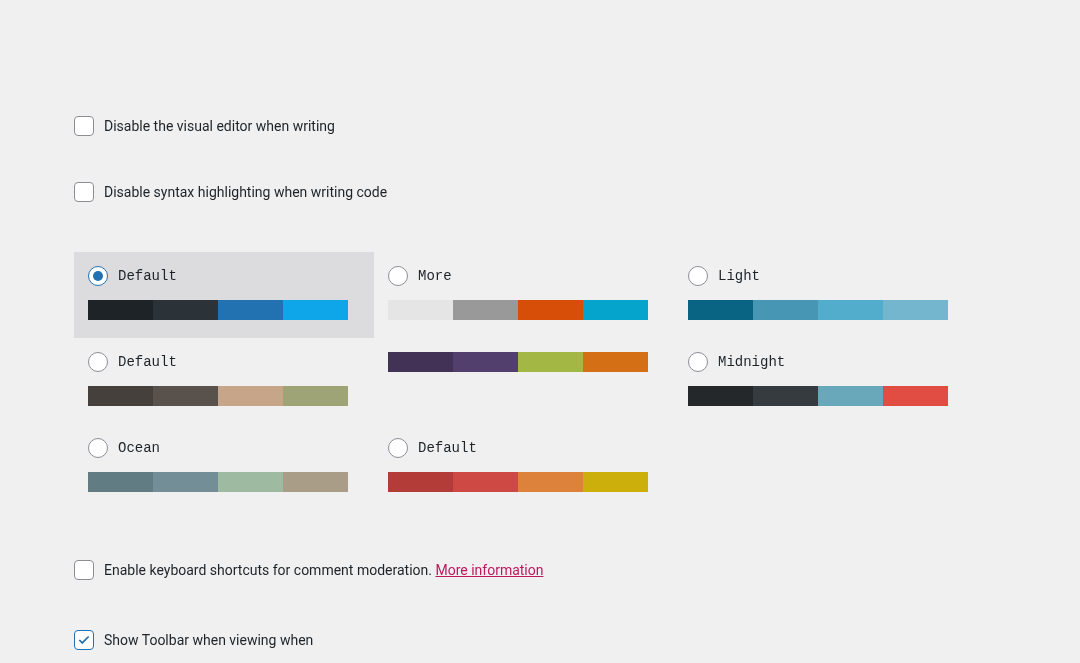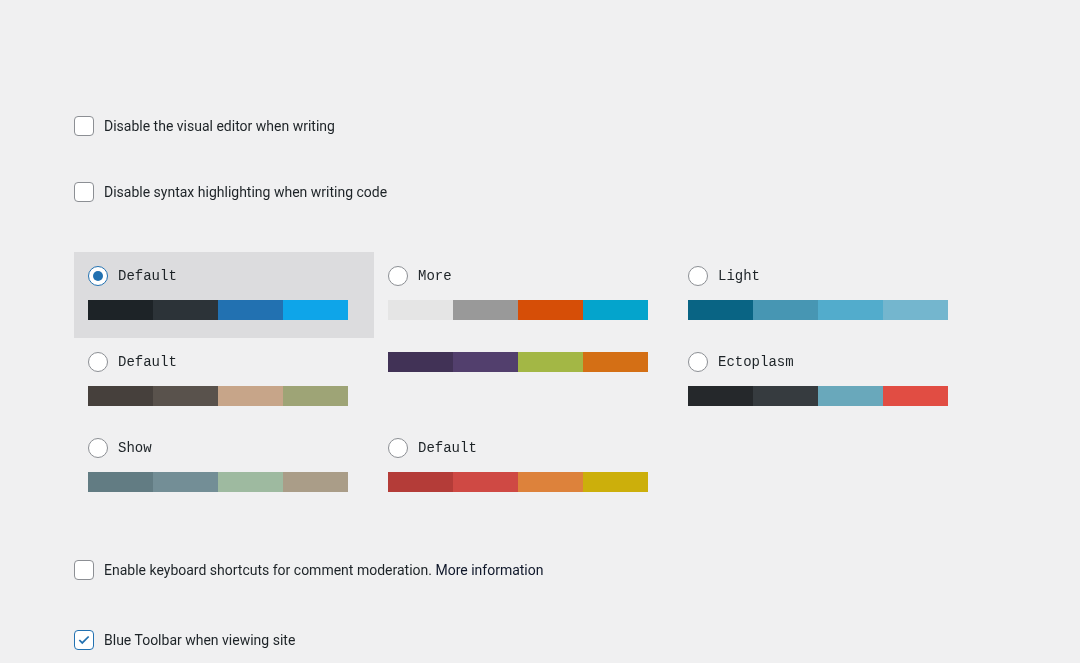--- a/index.html
+++ b/index.html
@@ -33,21 +33,22 @@
     display: flex;
     align-items: center;
     justify-content: center;
     cursor: pointer;
   }
   .checkbox svg { display: none; }
   .checkbox.checked { border-color: #2271b1; }
   .checkbox.checked svg { display: block; }
   .check-label { cursor: pointer; }
   a.more-link {
-    color: #0f172a;
+    color: #be185d;
+    text-decoration: underline;
     cursor: pointer;
   }
 
   .scheme-grid {
     display: flex;
     flex-wrap: wrap;
     margin-bottom: 50px;
     margin-left: 0;
   }
   .scheme {
@@ -164,33 +165,33 @@
         <div class="swatches">
           <div class="swatch" style="background: rgb(65, 50, 86);"></div>
           <div class="swatch" style="background: rgb(82, 63, 109);"></div>
           <div class="swatch" style="background: rgb(163, 183, 69);"></div>
           <div class="swatch" style="background: rgb(212, 111, 21);"></div>
         </div>
       </div>
       <div class="scheme">
         <div class="scheme-head">
           <span class="radio"></span>
-          <span>Ectoplasm</span>
+          <span>Midnight</span>
         </div>
         <div class="swatches">
           <div class="swatch" style="background: rgb(37, 40, 43);"></div>
           <div class="swatch" style="background: rgb(54, 59, 63);"></div>
           <div class="swatch" style="background: rgb(105, 168, 187);"></div>
           <div class="swatch" style="background: rgb(225, 77, 67);"></div>
         </div>
       </div>
       <div class="scheme">
         <div class="scheme-head">
           <span class="radio"></span>
-          <span>Show</span>
+          <span>Ocean</span>
         </div>
         <div class="swatches">
           <div class="swatch" style="background: rgb(98, 124, 131);"></div>
           <div class="swatch" style="background: rgb(115, 142, 150);"></div>
           <div class="swatch" style="background: rgb(158, 186, 160);"></div>
           <div class="swatch" style="background: rgb(170, 157, 136);"></div>
         </div>
       </div>
       <div class="scheme">
         <div class="scheme-head">
@@ -215,16 +216,16 @@
       <a class="more-link">More information</a>
     </span>
   </div>
 
   <div class="option-row">
     <span class="checkbox checked" id="cb-toolbar">
       <svg width="14" height="14" viewBox="0 0 24 24">
           <path fill="none" stroke="#2271b1" stroke-width="3" d="M4 12l5 5L20 6"></path>
         </svg>
     </span>
-    <span class="check-label">Blue Toolbar when viewing site</span>
+    <span class="check-label">Show Toolbar when viewing when</span>
   </div>
 
 </div>
 
 </body></html>

